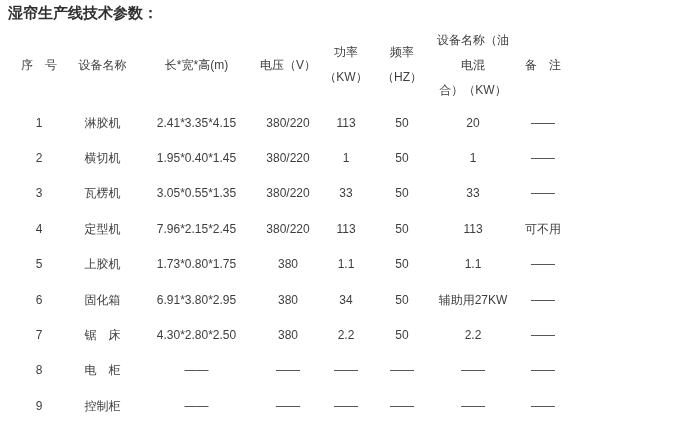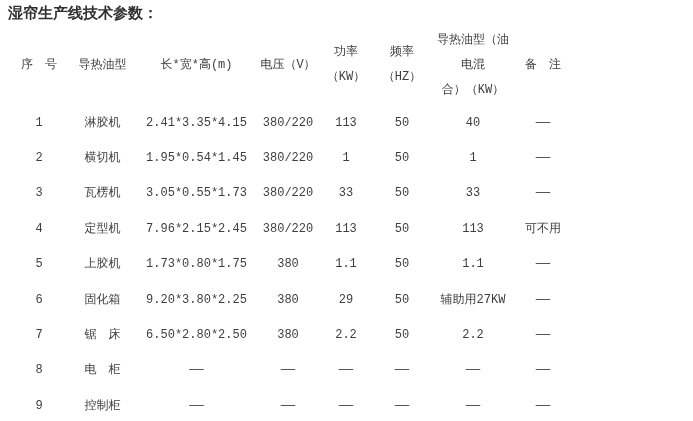--- a/index.html
+++ b/index.html
@@ -6,21 +6,21 @@
     margin: 0;
     padding: 0;
     background: #ffffff;
   }
   .page {
     position: relative;
     width: 693px;
     height: 421px;
     overflow: hidden;
     background: #ffffff;
-    font-family: Liberation Mono, monospace;
+    font-family: Liberation Sans, sans-serif;
     color: #3e3e3e;
     border-radius: 15px;
   }
   .title {
     position: absolute;
     left: 8px;
     top: 4px;
     margin: 0;
     font-size: 15px;
     font-weight: bold;
@@ -72,58 +72,58 @@
       <col style="width:123px">
       <col style="width:60px">
       <col style="width:56px">
       <col style="width:56px">
       <col style="width:86px">
       <col style="width:54px">
     </colgroup>
     <thead>
       <tr>
         <th>序　号</th>
-        <th>导热油型</th>
+        <th>设备名称</th>
         <th>长*宽*高(m)</th>
         <th>电压（V）</th>
         <th>功率
 （KW）</th>
         <th>频率
 （HZ）</th>
-        <th>导热油型（油
+        <th>设备名称（油
 电混
 合）（KW）</th>
         <th>备　注</th>
       </tr>
     </thead>
     <tbody>
       <tr>
         <td>1</td>
         <td>淋胶机</td>
         <td>2.41*3.35*4.15</td>
         <td>380/220</td>
         <td>113</td>
         <td>50</td>
-        <td>40</td>
+        <td>20</td>
         <td>——</td>
       </tr>
         <tr>
         <td>2</td>
         <td>横切机</td>
-        <td>1.95*0.54*1.45</td>
+        <td>1.95*0.40*1.45</td>
         <td>380/220</td>
         <td>1</td>
         <td>50</td>
         <td>1</td>
         <td>——</td>
       </tr>
         <tr>
         <td>3</td>
         <td>瓦楞机</td>
-        <td>3.05*0.55*1.73</td>
+        <td>3.05*0.55*1.35</td>
         <td>380/220</td>
         <td>33</td>
         <td>50</td>
         <td>33</td>
         <td>——</td>
       </tr>
         <tr>
         <td>4</td>
         <td>定型机</td>
         <td>7.96*2.15*2.45</td>
@@ -139,31 +139,31 @@
         <td>1.73*0.80*1.75</td>
         <td>380</td>
         <td>1.1</td>
         <td>50</td>
         <td>1.1</td>
         <td>——</td>
       </tr>
         <tr>
         <td>6</td>
         <td>固化箱</td>
-        <td>9.20*3.80*2.25</td>
+        <td>6.91*3.80*2.95</td>
         <td>380</td>
-        <td>29</td>
+        <td>34</td>
         <td>50</td>
         <td>辅助用27KW</td>
         <td>——</td>
       </tr>
         <tr>
         <td>7</td>
         <td>锯　床</td>
-        <td>6.50*2.80*2.50</td>
+        <td>4.30*2.80*2.50</td>
         <td>380</td>
         <td>2.2</td>
         <td>50</td>
         <td>2.2</td>
         <td>——</td>
       </tr>
         <tr>
         <td>8</td>
         <td>电　柜</td>
         <td>——</td>

